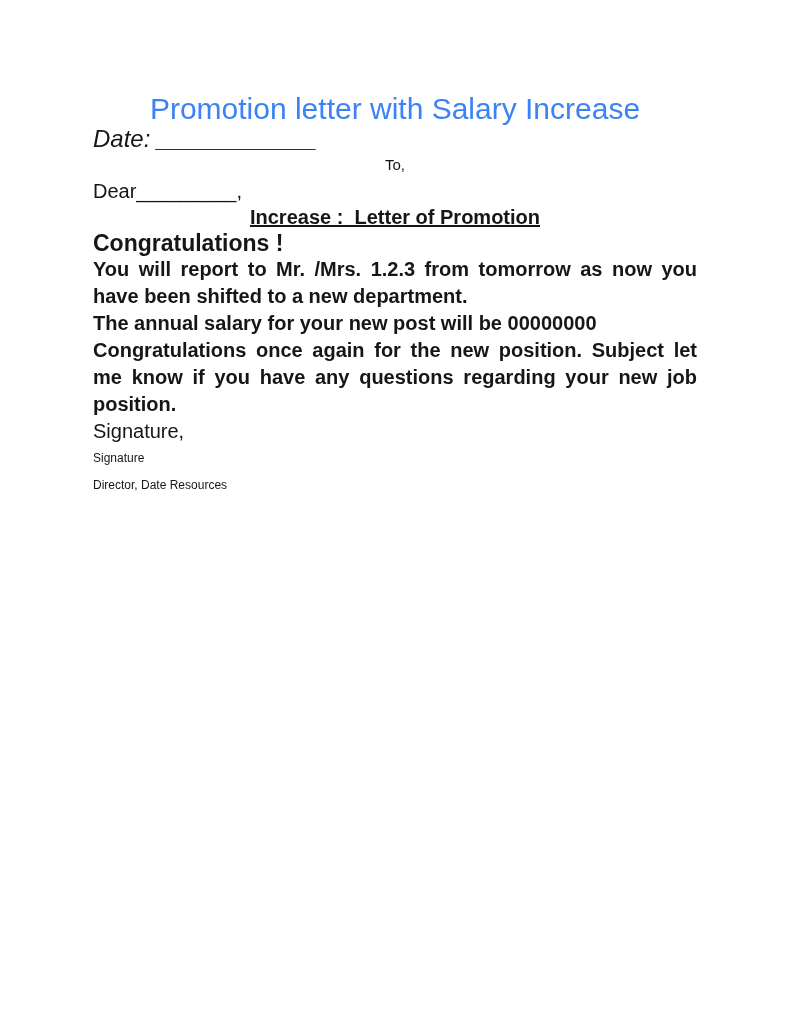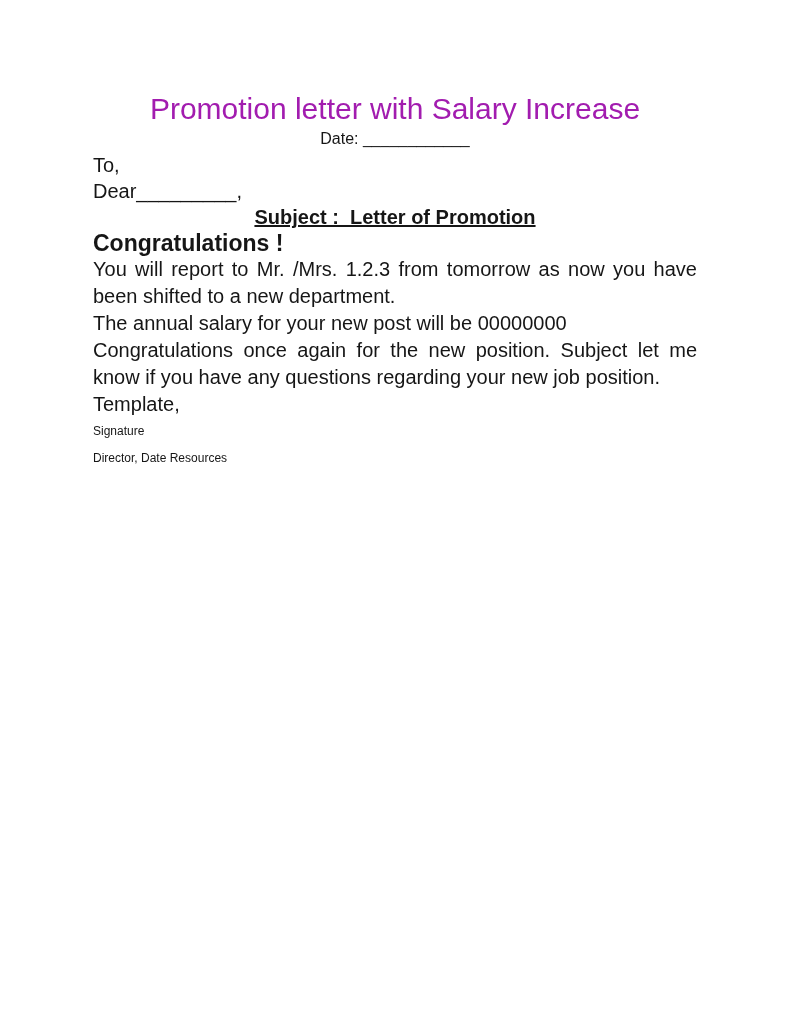--- a/index.html
+++ b/index.html
@@ -23,43 +23,45 @@
   }
   .content {
     padding: 0 94px 0 93px; 
   }
   .content p, .content h1, .content h2, .content div {
     margin: 0;
   }
   .title {
     padding-top: 92px;
     text-align: center;
-    color: #a21caf;
+    color: #3b82f6;
     font-size: 30px;
     font-weight: 400;
     line-height: 34px;
   }
   .subtitle {
     margin-top: 34px;
     text-align: center;
     font-size: 20px;
     font-weight: 400;
     line-height: 24px;
   }
   .date-row {
     margin-top: 72px;
-    text-align: center;
-    font-size: 16px;
+    text-align: left;
+    font-size: 24px;
     line-height: 26px;
     white-space: pre-wrap;
+    font-style: italic;
   }
   .to-line {
     margin-top: 47px;
-    font-size: 20px;
+    font-size: 15px;
     line-height: 26px;
+    text-align: center;
   }
   .dear-line {
     margin-top: 22px;
     font-size: 20px;
     line-height: 26px;
   }
   .subject-line {
     margin-top: 20px;
     text-align: center;
     font-size: 20px;
@@ -72,20 +74,21 @@
     margin-top: 49px;
     font-size: 23px;
     font-weight: 700;
     line-height: 26px;
     white-space: pre-wrap;
   }
   .body-para {
     font-size: 20px;
     line-height: 27px;
     text-align: justify;
+    font-weight: bold;
   }
   .para-1 { margin-top: 22px; }
   .para-2 { margin-top: 20px; }
   .para-3 { margin-top: 19px; }
   .closing {
     margin-top: 41px;
     font-size: 20px;
     line-height: 27px;
   }
   .signature-block {
@@ -102,31 +105,31 @@
 
     <h1 class="title">Promotion letter with Salary Increase</h1>
 
 
     <div class="date-row"><span>Date: </span><span>____________</span></div>
 
     <p class="to-line">To,</p>
 
     <p class="dear-line">Dear_________,</p>
 
-    <p class="subject-line">Subject :  Letter of Promotion</p>
+    <p class="subject-line">Increase :  Letter of Promotion</p>
 
     <p class="greeting">Congratulations !</p>
 
     <p class="body-para para-1">You will report to Mr. /Mrs. 1.2.3 from tomorrow as now you have been shifted to a new department.</p>
 
     <p class="body-para para-2">The annual salary for your new post will be 00000000</p>
 
     <p class="body-para para-3">Congratulations once again for the new position. Subject let me know if you have any questions regarding your new job position.</p>
 
-    <p class="closing">Template,</p>
+    <p class="closing">Signature,</p>
 
     <div class="signature-block">
       <div>Signature</div>
       <div>Director, Date Resources</div>
     </div>
 
   </div>
 </div>
 
 </body></html>

